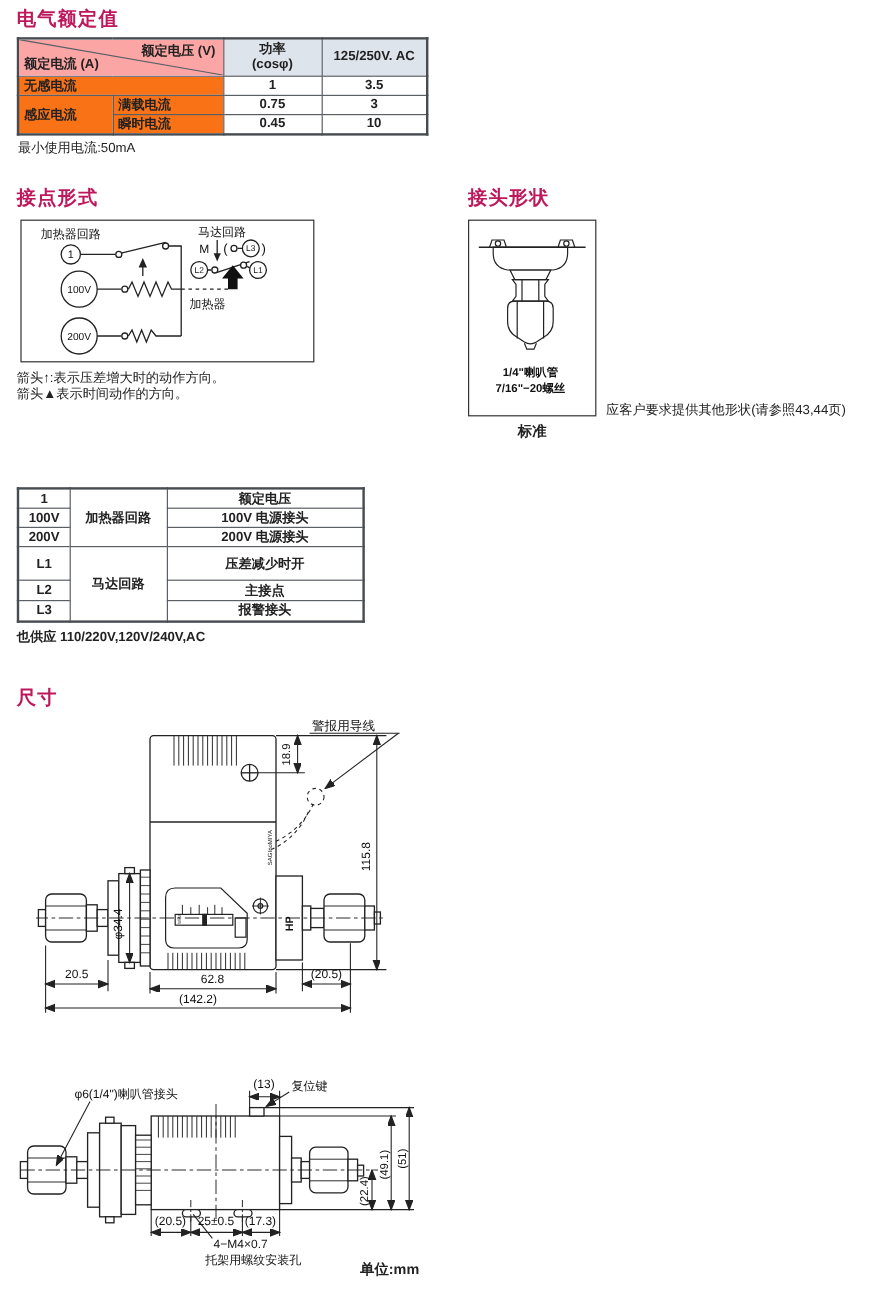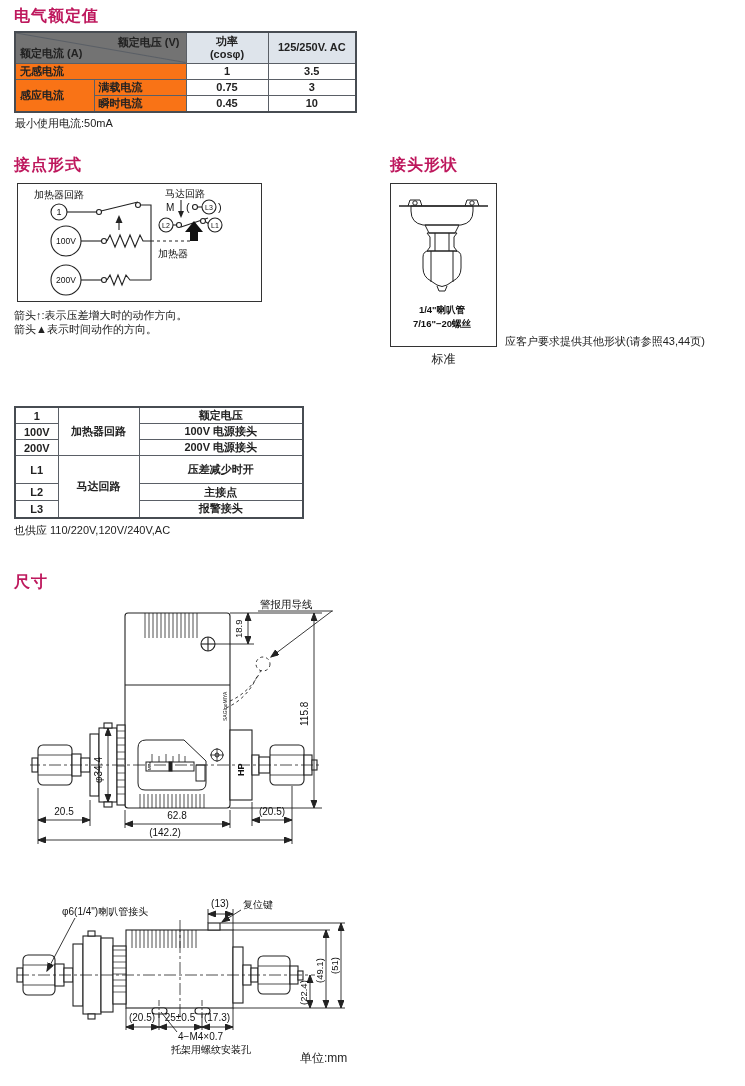--- a/index.html
+++ b/index.html
@@ -1,28 +1,28 @@
 <!DOCTYPE html>
 <html><head>
 <meta charset="utf-8">
 <style>
   *{margin:0;padding:0;box-sizing:border-box}
   html,body{width:745px;height:1086px}
   body{position:relative;background:#fff;font-family:"Liberation Sans","DejaVu Sans",sans-serif;color:#1a1a1a;overflow:hidden}
   .abs{position:absolute}
   .sec-title{font-size:16px;font-weight:bold;color:#be185d;letter-spacing:1px}
   .note-text{font-size:11px;color:#222}
-  .bold{font-weight:normal}
+  .bold{font-weight:bold}
   table.tbl{position:absolute;border-collapse:collapse;table-layout:fixed}
   table.tbl td{border:1px solid #5a5f66;font-size:11px;font-weight:bold;color:#222;padding:0 4px;vertical-align:middle;overflow:hidden}
   table.tbl{border:2px solid #474c52}
   td.shaded{background:#f97316}
   td.val{text-align:center;background:#fff}
   td.ctr{text-align:center}
-  .diag{position:relative;background:#737373}
+  .diag{position:relative;background:#fca5a5}
   .diag svg{position:absolute;left:0;top:0;width:100%;height:100%}
   .diag .dtop{position:absolute;top:2px;right:6px;font-size:11px}
   .diag .dbot{position:absolute;bottom:2px;left:4px;font-size:11px}
   .hdr2{text-align:center;background:#dee4eb;line-height:13px}
   .frame{position:absolute;border:1px solid #333;background:#fff}
   .dim-svg text{font-family:"Liberation Sans","DejaVu Sans",sans-serif;fill:#111}
   .dim-svg line,.dim-svg path,.dim-svg polyline{stroke:#222}
   .notes-line{font-size:11px;line-height:13.5px;color:#222}
 </style>
 </head>

